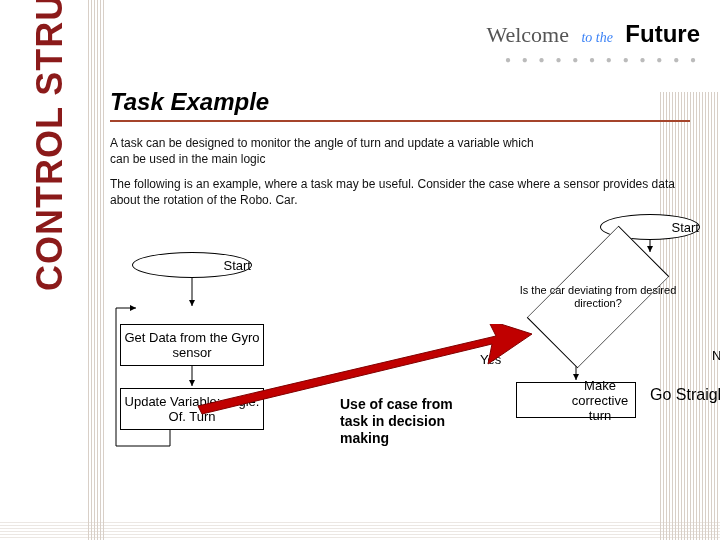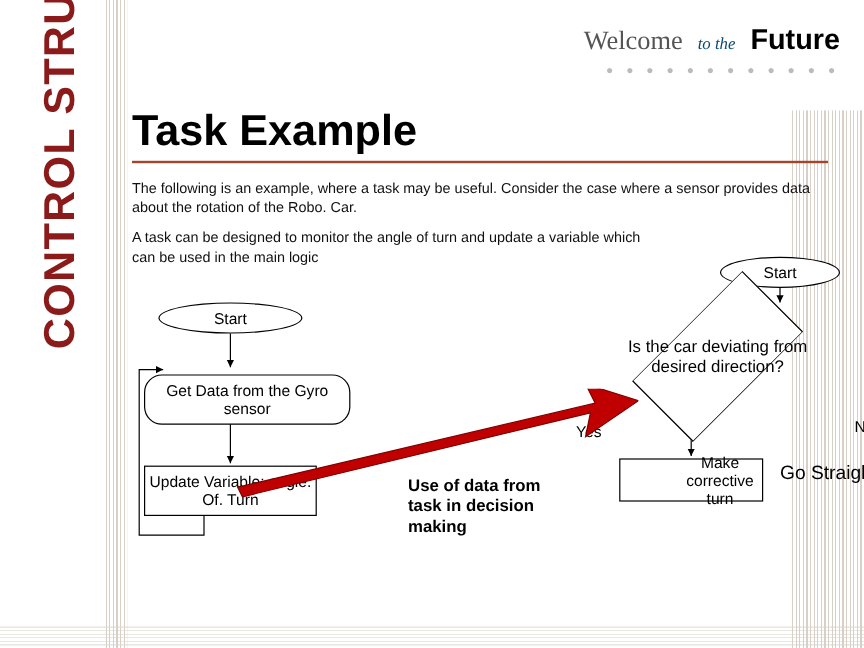--- a/index.html
+++ b/index.html
@@ -1,40 +1,40 @@
 <!DOCTYPE html>
 <html><head>
 <meta charset="utf-8">
 <style>
   * { box-sizing: border-box; margin: 0; padding: 0; }
   body { width: 720px; height: 540px; background: #fff; font-family: Arial, sans-serif; position: relative; overflow: hidden; }
   .slide { width: 720px; height: 540px; position: relative; }
   .sidebar-text { position: absolute; left: 50px; top: 270px; transform: rotate(-90deg); transform-origin: left center; font-size: 36px; font-weight: bold; color: #8b1a1a; letter-spacing: 1px; white-space: nowrap; }
   .header { position: absolute; top: 20px; right: 20px; text-align: right; }
   .welcome { display: inline-block; font-family: 'Times New Roman', serif; font-size: 22px; color: #555; margin-right: 8px; text-align: right; }
-  .welcome-italic { font-style: italic; font-size: 14px; color: #0c4a6e; }
+  .welcome-italic { font-style: italic; font-size: 14px; color: #3b82f6; }
   .future { font-family: Arial, sans-serif; font-size: 24px; font-weight: bold; color: #000000; }
   .dots-row { margin-top: 6px; text-align: right; color: #bbb; font-size: 10px; letter-spacing: 4px; }
   .lines-top { position: absolute; top: 0; left: 88px; width: 18px; height: 540px; background: repeating-linear-gradient(to right, #d8cfc7 0 1px, transparent 1px 3px); }
   .lines-right { position: absolute; top: 92px; right: 0; width: 60px; height: 448px; background: repeating-linear-gradient(to right, #d8cfc7 0 1px, transparent 1px 3px); }
   .lines-bottom { position: absolute; bottom: 2px; left: 0; height: 16px; width: 720px; background: repeating-linear-gradient(to bottom, #d8cfc7 0 1px, transparent 1px 3px); opacity:0.5; }
   .content { position: absolute; left: 110px; top: 88px; right: 30px; }
-  .title { font-size: 36px; font-weight: bold; color: #000; margin-bottom: 4px; }
+  .title { font-size: 24px; font-weight: bold; color: #000; margin-bottom: 4px; font-style: italic; }
   .title-underline { height: 2px; background: #a5442b; width: 100%; margin-bottom: 14px; }
   .body-text { font-size: 12px; color: #111; margin-bottom: 10px; line-height: 1.3; }
   .diagram { position: absolute; left: 110px; top: 224px; right: 20px; height: 300px; }
-  .oval, .rect, .diamond-wrap { border: 1px solid #000; background: #fff; display: flex; align-items: center; justify-content: center; text-align: center; font-size: 13px; }
+  .oval, .rect, .diamond-wrap { border: 1px solid #000; background: #fff; display: flex; align-items: center; justify-content: flex-end; text-align: center; font-size: 13px; }
   .oval { border-radius: 50%; }
   .start-left { position: absolute; left: 22px; top: 28px; width: 120px; height: 26px; }
-  .rect-gyro { position: absolute; left: 10px; top: 88px; width: 172px; height: 42px; border-radius: 15px; }
+  .rect-gyro { position: absolute; left: 10px; top: 100px; width: 144px; height: 42px; }
   .rect-update { position: absolute; left: 10px; top: 164px; width: 144px; height: 42px; }
   .start-right { position: absolute; left: 490px; top: -10px; width: 100px; height: 26px; }
   .diamond-wrap { position: absolute; left: 390px; top: 28px; width: 196px; height: 90px; border: none; background: transparent; }
   .diamond-shape { position: absolute; width: 130px; height: 130px; border: 1px solid #000; background: #fff; transform: rotate(45deg) scaleX(0.55); left: 33px; top: -20px; }
-  .diamond-text { position: relative; z-index: 2; font-size: 14px; text-align: center; line-height: 1.2; }
+  .diamond-text { position: relative; z-index: 2; font-size: 11px; text-align: center; line-height: 1.2; }
   .rect-make { position: absolute; left: 406px; top: 158px; width: 120px; height: 36px; padding-left: 48px; }
   .rect-go { position: absolute; left: 540px; top: 162px; width: 96px; height: 24px; border: none; }
   .arrow-callout { position: absolute; left: 230px; top: 172px; font-size: 14px; font-weight: bold; color: #000; width: 130px; line-height: 1.2; }
   .red-arrow { position: absolute; left: 82px; top: 100px; width: 340px; height: 96px; pointer-events: none; }
   .yes-label { position: absolute; left: 370px; top: 128px; font-size: 13px; }
   .no-label { position: absolute; left: 602px; top: 124px; font-size: 13px; }
   svg.connector { position: absolute; top: 0; left: 0; width: 620px; height: 310px; pointer-events: none; }
 </style>
 </head>
 <body>
@@ -49,22 +49,22 @@
   <div class="header">
     <span class="welcome">Welcome</span>
     <span class="welcome welcome-italic">to the</span>
     <span class="future">Future</span>
     <div class="dots-row">● ● ● ● ● ●  ● ● ● ● ● ●</div>
   </div>
 
   <div class="content">
     <div class="title">Task Example</div>
     <div class="title-underline"></div>
+    <div class="body-text" style="width:74%;">A task can be designed to monitor the angle of turn and update a variable which can be used in the main logic</div>
     <div class="body-text">The following is an example, where a task may be useful. Consider the case where a sensor provides data about the rotation of the Robo. Car.</div>
-    <div class="body-text" style="width:74%;">A task can be designed to monitor the angle of turn and update a variable which can be used in the main logic</div>
   </div>
 
   <div class="diagram">
     <svg class="connector">
       <defs>
         <marker id="ah" markerWidth="8" markerHeight="8" refX="6" refY="3" orient="auto">
           <path d="M0,0 L6,3 L0,6 Z" fill="#000"></path>
         </marker>
       </defs>
       <line x1="82" y1="54" x2="82" y2="82" stroke="#000" marker-end="url(#ah)"></line>
@@ -94,19 +94,19 @@
     </div>
 
     <div class="yes-label">Yes</div>
     <div class="no-label">No</div>
 
     <div class="rect rect-make">
         <span>Make corrective turn</span>
       </div>
     <div class="rect-go"><span>Go Straight</span></div>
 
-    <div class="arrow-callout">Use of data from task in decision making</div>
+    <div class="arrow-callout">Use of case from task in decision making</div>
 
     <svg class="red-arrow" viewBox="0 0 340 96">
       <path d="M10 90 L300 20 L296 40 L340 10 L296 -4 L304 12 L6 82 Z" fill="#c00000" stroke="#800000"></path>
     </svg>
   </div>
 </div>
 
 </body></html>

